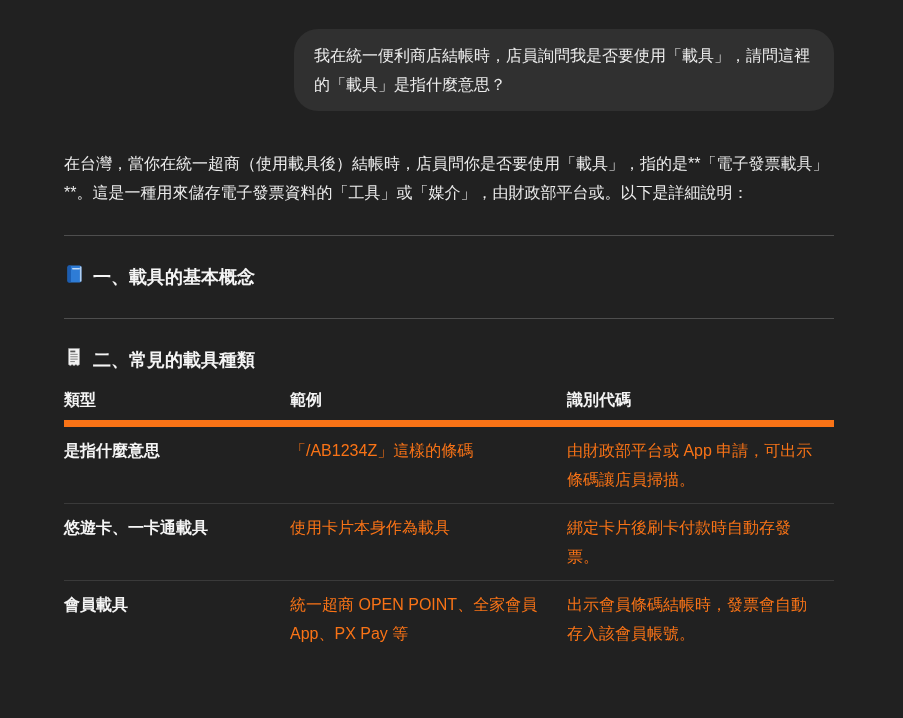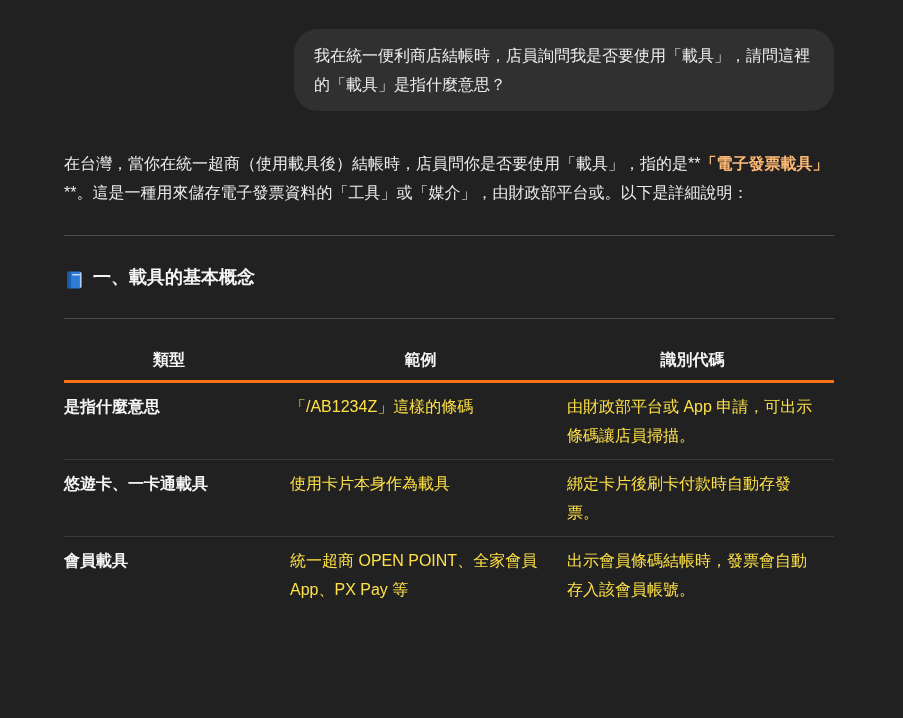--- a/index.html
+++ b/index.html
@@ -23,60 +23,60 @@
     border-radius: 24px;
     padding: 12px 20px;
     font-size: 16px;
     line-height: 29px;
     color: #ececec;
   }
 
   
   .assistant { margin-top: 38px; }
   .para { font-size: 16px; line-height: 29px; margin: 0; color: #ececec; }
-  .b { font-weight: 700; color: #fdba74; }
+  .b { font-weight: 400; color: #e5e5e5; }
   hr.sep {
     border: none;
     border-top: 1px solid #4e4e4e;
     margin: 28px 0;
   }
   .heading {
     display: flex;
-    align-items: flex-end;
+    align-items: flex-start;
     gap: 9px;
     font-size: 18px;
     font-weight: 700;
     line-height: 26px;
     margin: 0 0 14px 0;
     color: #f5f5f5;
   }
   .heading .ico { display: inline-flex; width: 20px; height: 20px; flex: 0 0 auto; }
 
   
   table.carriers {
     border-collapse: collapse;
     table-layout: fixed;
     width: 770px;
     margin-top: 10px;
     font-size: 16px;
   }
   table.carriers th {
-    text-align: center;
+    text-align: left;
     font-weight: 700;
     color: #f5f5f5;
     padding: 2px 16px 9px 0;
-    border-bottom: 3px solid #f97316;
+    border-bottom: 7px solid #f97316;
     line-height: 22px;
   }
   table.carriers td {
     vertical-align: top;
     padding: 9px 16px 9px 0;
     border-bottom: 1px solid #3a3a3a;
     line-height: 29px;
-    color: #fde047;
+    color: #f97316;
   }
   table.carriers td.c1 { font-weight: 700; color: #f5f5f5; }
   table.carriers tr:last-child td { border-bottom: none; }
 </style>
 </head>
 <body>
 
 <div class="canvas">
   <div class="thread">
 
@@ -100,20 +100,33 @@
             <rect x="8" y="4" width="8" height="1.6" rx="0.8" fill="#cfe3fa" opacity="0.9"></rect>
             <rect x="15.9" y="2.5" width="1.6" height="15" fill="#eaf2fc" opacity="0.7"></rect>
           </svg>
         </span>
         <span>一、載具的基本概念</span>
       </h3>
 
 
       <hr class="sep">
 
+      <h3 class="heading">
+        <span class="ico">
+          <svg width="20" height="20" viewBox="0 0 20 20">
+            <path d="M4.5 1.5 h11 v16 l-1.8 1.2 -1.8 -1.2 -1.9 1.2 -1.9 -1.2 -1.8 1.2 -1.8 -1.2 Z" fill="#f2f2f2" stroke="#9a9a9a" stroke-width="0.6"></path>
+            <rect x="6.3" y="3.6" width="5" height="1.7" fill="#555"></rect>
+            <rect x="6.3" y="6.8" width="7.4" height="1.1" fill="#8b8b8b"></rect>
+            <rect x="6.3" y="9.2" width="7.4" height="1.1" fill="#8b8b8b"></rect>
+            <rect x="6.3" y="11.6" width="7.4" height="1.1" fill="#8b8b8b"></rect>
+            <rect x="6.3" y="14" width="4.6" height="1.1" fill="#8b8b8b"></rect>
+          </svg>
+        </span>
+        <span>二、常見的載具種類</span>
+      </h3>
 
       <table class="carriers">
         <colgroup>
             <col style="width:226px">
             <col style="width:277px">
             <col style="width:267px">
           </colgroup>
         <thead>
           <tr>
             <th>類型</th>

